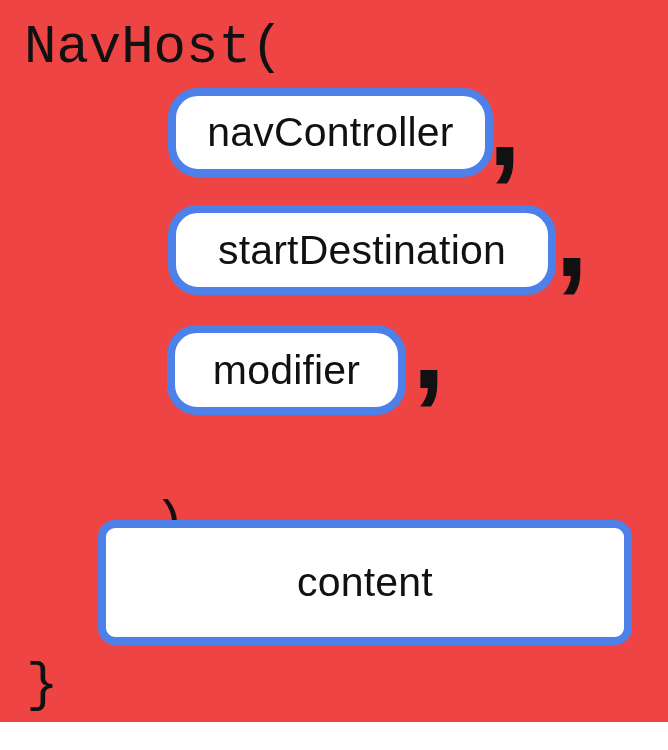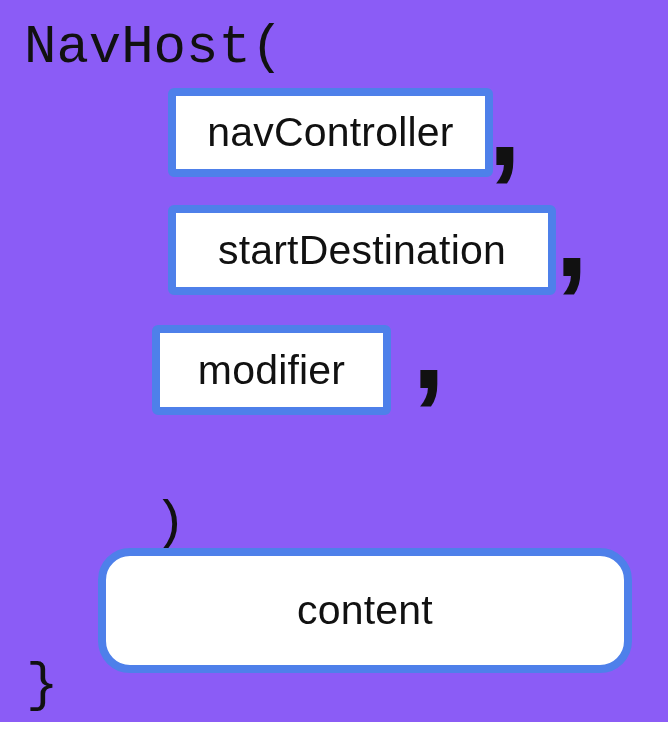--- a/index.html
+++ b/index.html
@@ -4,59 +4,59 @@
 <style>
   html, body {
     margin: 0;
     padding: 0;
     background: #ffffff;
   }
   .canvas {
     position: relative;
     width: 668px;
     height: 722px;
-    background: #8b5cf6;
+    background: #ef4444;
     overflow: hidden;
     font-family: "Liberation Sans", sans-serif;
   }
   .code {
     position: absolute;
     font-family: "Liberation Mono", monospace;
     font-size: 54px;
     line-height: 1;
     color: #111111;
     white-space: pre;
   }
   .code-line1 { left: 24px; top: 21px; }
   .code-line2 { left: 24px; top: 443px; }
   .code-line2 .open-brace { margin-left: 46px; }
   .code-line3 { left: 26px; top: 659px; }
 
   .pill {
     position: absolute;
     box-sizing: border-box;
     border: 8px solid #4e80ea;
-    border-radius: 6px;
+    border-radius: 30px;
     background: #ffffff;
     display: flex;
     align-items: center;
     justify-content: center;
   }
   .pill .pill-label {
     font-family: "Liberation Sans", sans-serif;
     font-size: 41px;
     font-weight: 500;
     color: #111111;
     white-space: nowrap;
     letter-spacing: 0.2px;
   }
   .pill-navcontroller     { left: 168px; top:  88px; width: 325px; height: 89px; }
   .pill-startdestination  { left: 168px; top: 205px; width: 388px; height: 90px; align-items: center; }
-  .pill-modifier          { left: 152px; top: 325px; width: 239px; height: 90px; }
-  .pill-content           { left:  98px; top: 548px; width: 534px; height: 125px; border-radius: 32px; }
+  .pill-modifier          { left: 167px; top: 325px; width: 239px; height: 90px; }
+  .pill-content           { left:  98px; top: 520px; width: 534px; height: 125px; border-radius: 17px; }
 
   .comma {
     position: absolute;
     font-family: "Liberation Sans", sans-serif;
     font-weight: bold;
     font-size: 120px;
     line-height: 1;
     color: #111111;
     pointer-events: none;
   }

